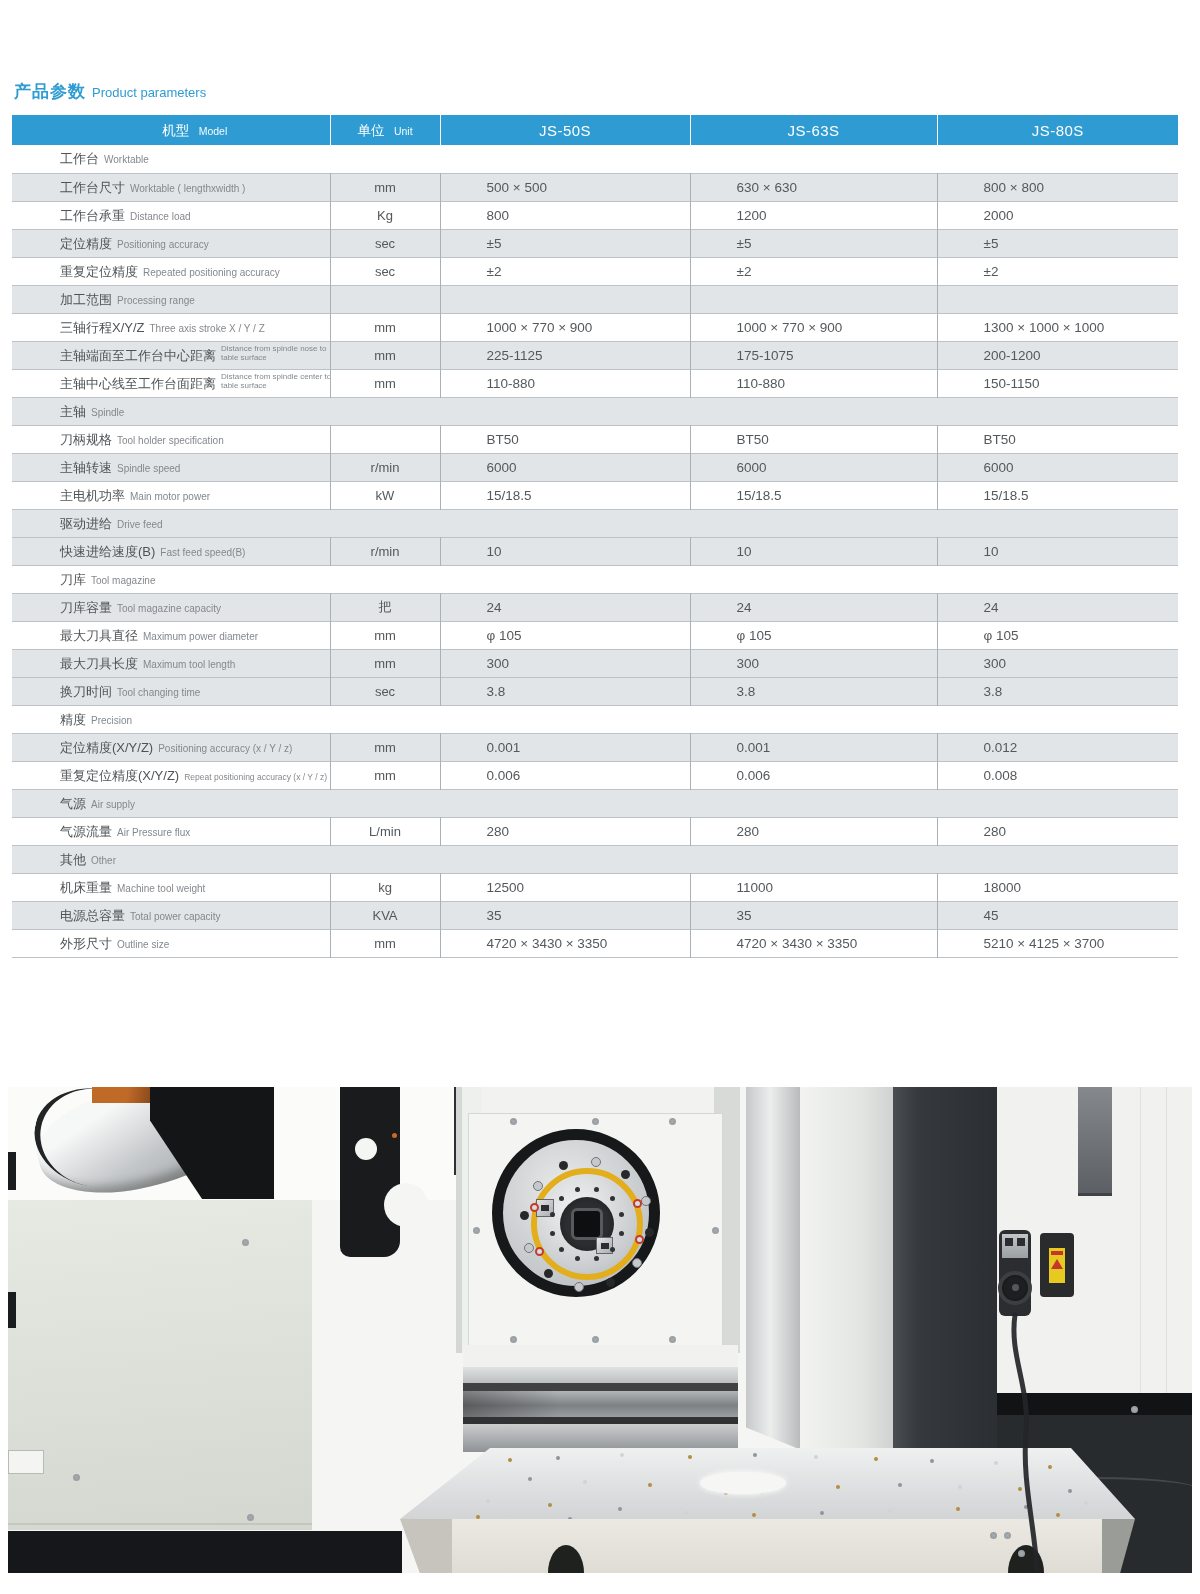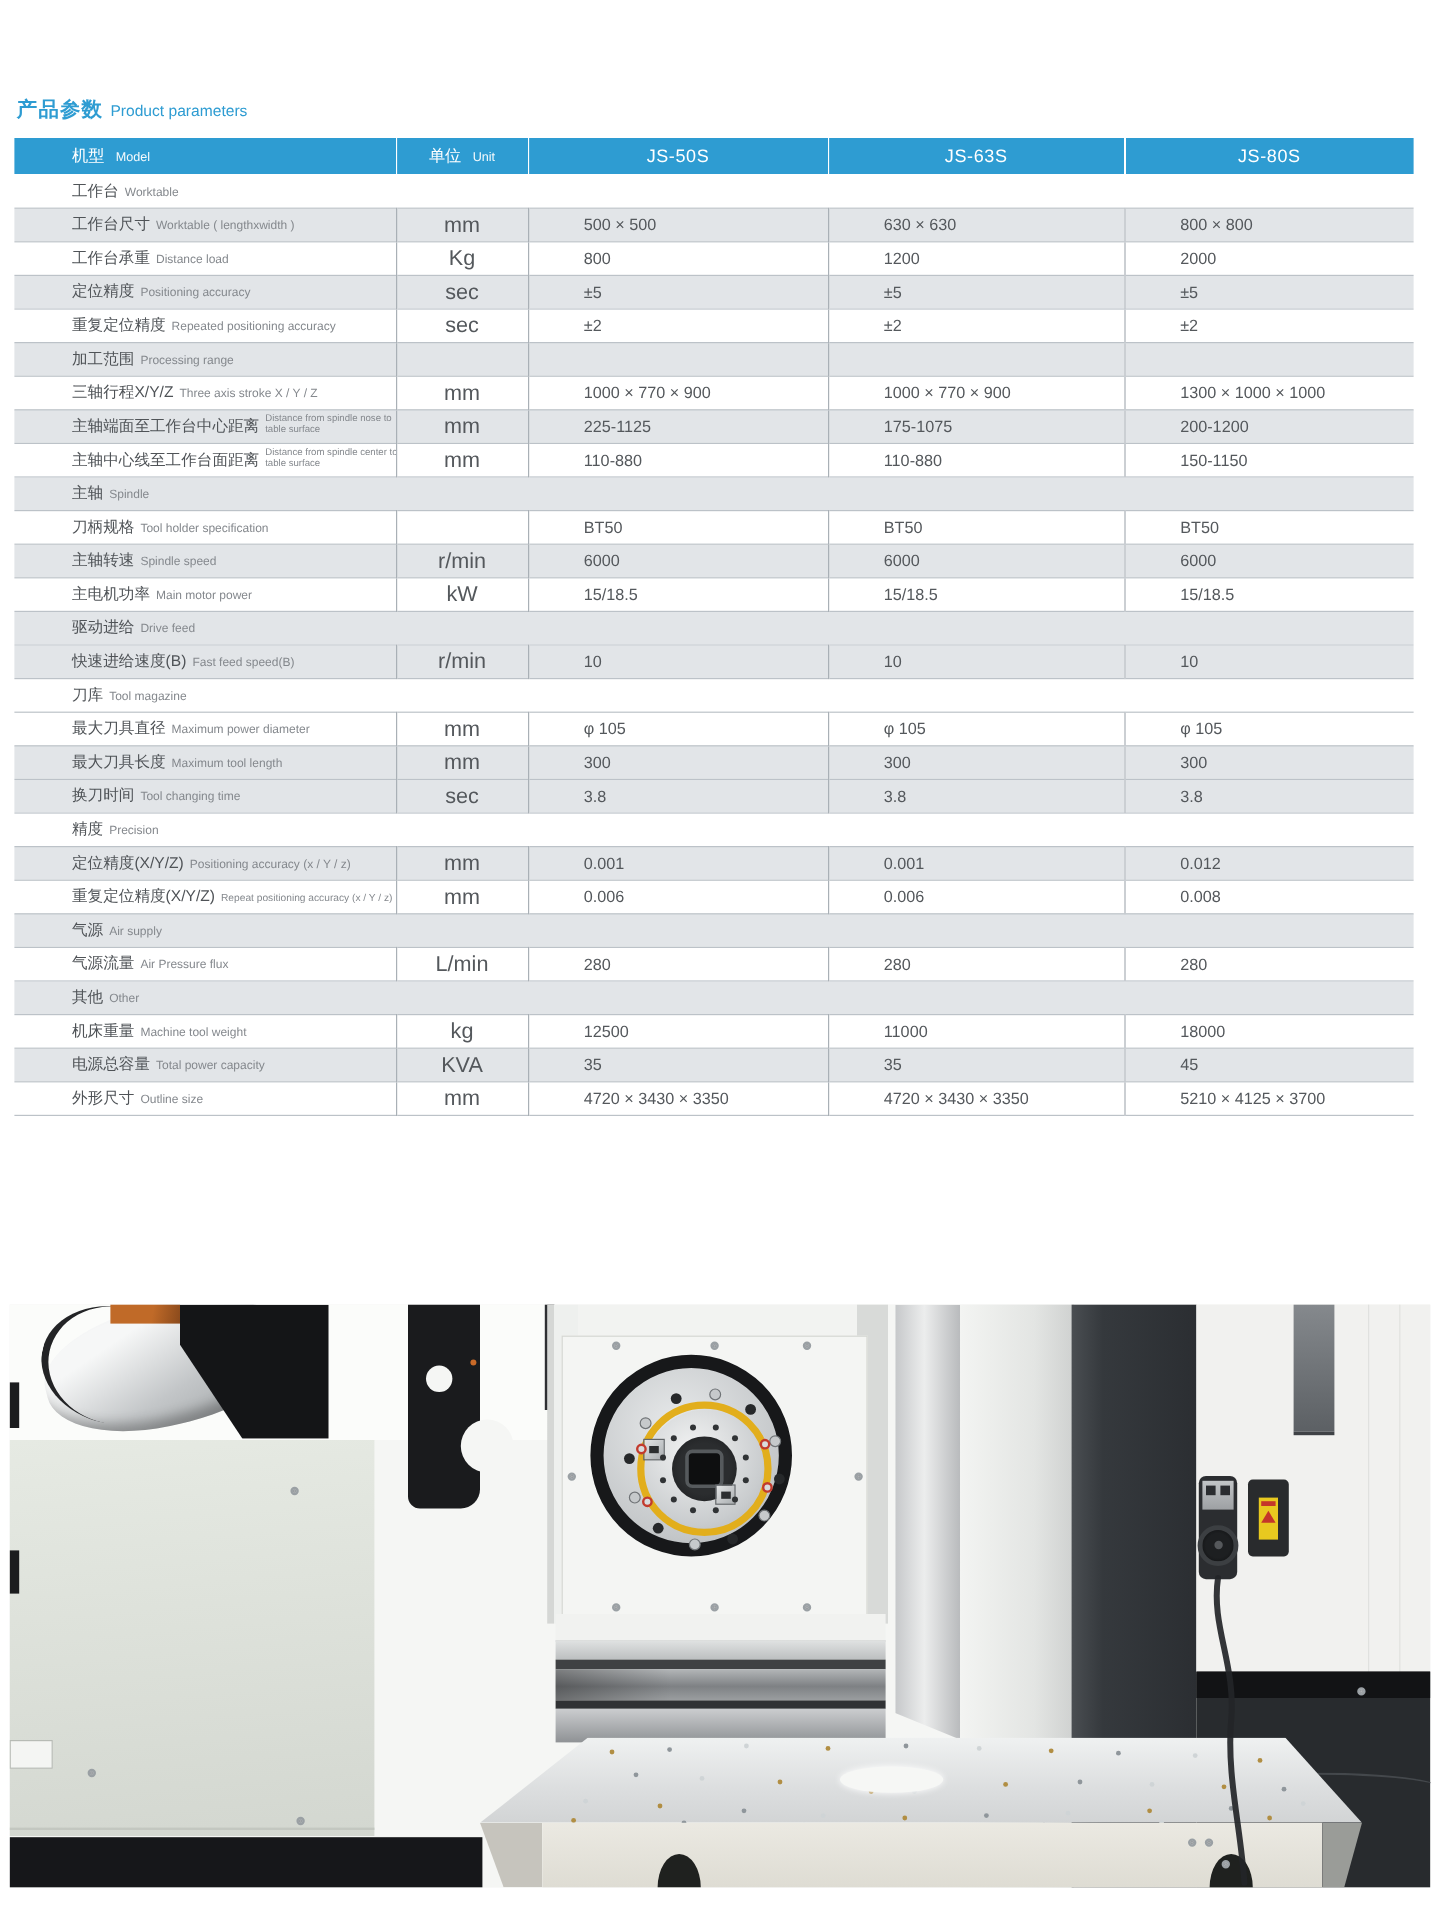--- a/index.html
+++ b/index.html
@@ -11,35 +11,35 @@
   
   .title{position:absolute;left:14px;top:80px;color:var(--accent);white-space:nowrap}
   .title .zh{font-size:17px;font-weight:bold;letter-spacing:1px}
   .title .en{font-size:13px;margin-left:6px}
 
   
   table.params{position:absolute;left:12px;top:115px;width:1166px;border-collapse:collapse;table-layout:fixed}
   table.params col.c1{width:318px} table.params col.c2{width:110px}
   table.params col.c3{width:250px} table.params col.c4{width:247px} table.params col.c5{width:241px}
   thead tr{height:30px;background:var(--accent)}
-  th{color:#fff;font-weight:normal;text-align:left;padding:0;white-space:nowrap;overflow:hidden}
+  th{color:#fff;font-weight:normal;text-align:center;padding:0;white-space:nowrap;overflow:hidden}
   th.c1{padding-left:48px}
   th .zh{font-size:13.5px}
   th .enh{font-size:10.5px;margin-left:5px;opacity:.95}
   th.cu,th.cm{text-align:center;border-left:1px solid rgba(255,255,255,.55)}
   th.cm{font-size:15px;letter-spacing:.5px}
   tbody tr{height:28px;background:#fff;border-bottom:1px solid #bcc2c8}
   tbody tr.gray{background:var(--rowgray)}
   td{padding:0;vertical-align:middle;white-space:nowrap;overflow:hidden}
   td.lab{padding-left:48px}
   td.lab .zh{font-size:13px;color:#4f5357}
   td.lab .en{font-size:10px;color:#84888d;margin-left:5px}
   td.lab .en.sm{font-size:8.5px}
   td.lab .en.two{display:inline-block;font-size:8px;line-height:1.12;width:120px;white-space:normal;vertical-align:middle;transform:translateY(-1px)}
-  td.unit{text-align:center;font-size:18px;color:#54585c;border-left:1px solid #a9b0b6}
+  td.unit{text-align:center;font-size:13px;color:#54585c;border-left:1px solid #a9b0b6}
   td.val{padding-left:46px;font-size:13.5px;color:#54585c;border-left:1px solid #a9b0b6}
 
   
   .photo{position:absolute;left:8px;top:1087px;width:1184px;height:486px;background:#f5f6f4;overflow:hidden}
   .photo *{position:absolute}
   .ph-topwhite{left:0;top:0;width:450px;height:113px;background:#fbfcfa}
   .ph-orange{left:84px;top:0;width:58px;height:16px;background:linear-gradient(100deg,#c06a28 60%,#8a4a1c)}
   .ph-blackshape{left:142px;top:0;width:124px;height:112px;background:#141517;clip-path:polygon(0 0,100% 0,100% 100%,42% 100%,0 30%)}
   .ph-silvercurve{left:28px;top:0;width:212px;height:100px;border-radius:46% 54% 50% 50%;
       background:linear-gradient(160deg,#f6f7f7 25%,#c3c6c8 62%,#9ea2a4);transform:rotate(-14deg);
@@ -228,20 +228,27 @@
       </tr>
       <tr class="gray data">
         <td class="lab"><span class="zh">快速进给速度(B)</span><span class="en">Fast feed speed(B)</span></td>
         <td class="unit">r/min</td>
         <td class="val">10</td>
         <td class="val">10</td>
         <td class="val">10</td>
       </tr>
       <tr class="section">
         <td class="lab" colspan="5"><span class="zh">刀库</span><span class="en">Tool magazine</span></td>
+      </tr>
+      <tr class="gray data">
+        <td class="lab"><span class="zh">刀库容量</span><span class="en">Tool magazine capacity</span></td>
+        <td class="unit">把</td>
+        <td class="val">24</td>
+        <td class="val">24</td>
+        <td class="val">24</td>
       </tr>
       <tr class="data">
         <td class="lab"><span class="zh">最大刀具直径</span><span class="en">Maximum power diameter</span></td>
         <td class="unit">mm</td>
         <td class="val">φ 105</td>
         <td class="val">φ 105</td>
         <td class="val">φ 105</td>
       </tr>
       <tr class="gray data">
         <td class="lab"><span class="zh">最大刀具长度</span><span class="en">Maximum tool length</span></td>

